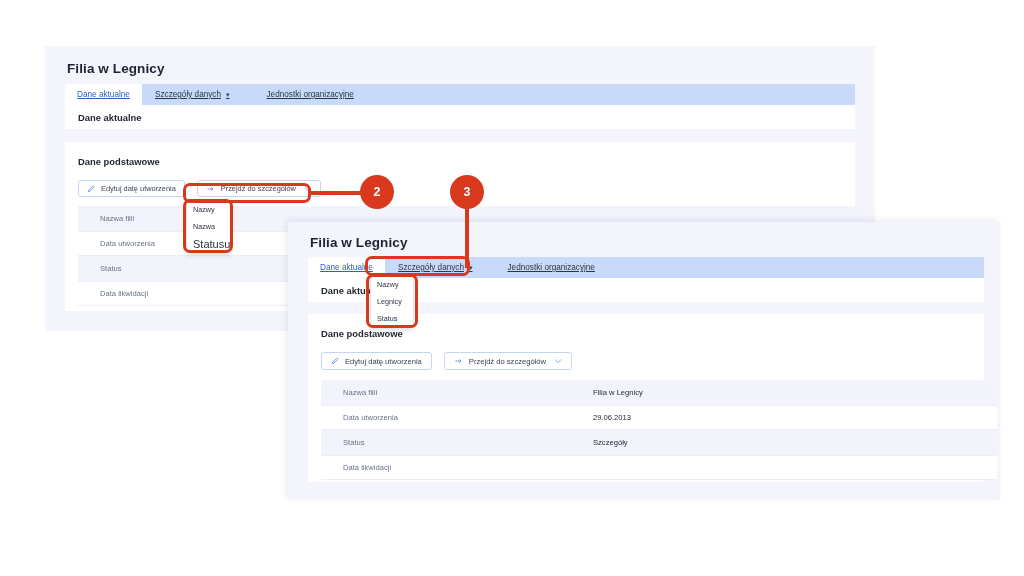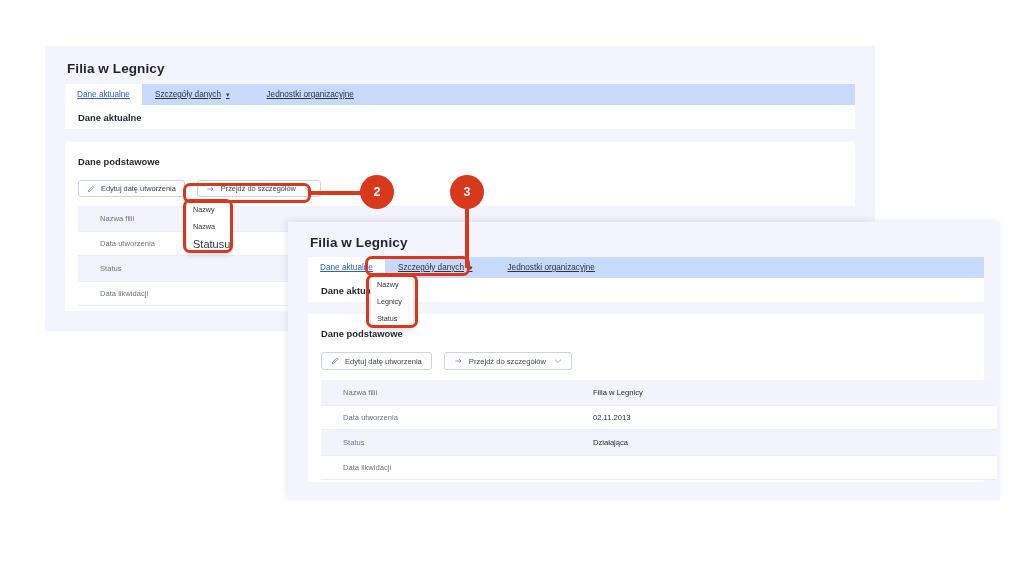--- a/index.html
+++ b/index.html
@@ -294,25 +294,25 @@
       </div>
     </div>
 
     <div class="kvtable" style="position:absolute; left:13px; right:13px; top:66px;">
       <div class="kvrow odd" style="height:25px; font-size:7.6px; padding-left:22px;">
         <div class="kvkey" style="width:250px;">Nazwa filii</div>
         <div class="kvval">Filia w Legnicy</div>
       </div>
       <div class="kvrow even" style="height:25px; font-size:7.6px; padding-left:22px;">
         <div class="kvkey" style="width:250px;">Data utworzenia</div>
-        <div class="kvval">02.11.2013</div>
+        <div class="kvval">29.06.2013</div>
       </div>
       <div class="kvrow odd" style="height:25px; font-size:7.6px; padding-left:22px;">
         <div class="kvkey" style="width:250px;">Status</div>
-        <div class="kvval">Działająca</div>
+        <div class="kvval">Szczegóły</div>
       </div>
       <div class="kvrow even" style="height:25px; font-size:7.6px; padding-left:22px;">
         <div class="kvkey" style="width:250px;">Data likwidacji</div>
         <div class="kvval"></div>
       </div>
     </div>
   </div>
 </div>
 
 <div class="dropdown" style="left:370px; top:275px; width:44px;">

